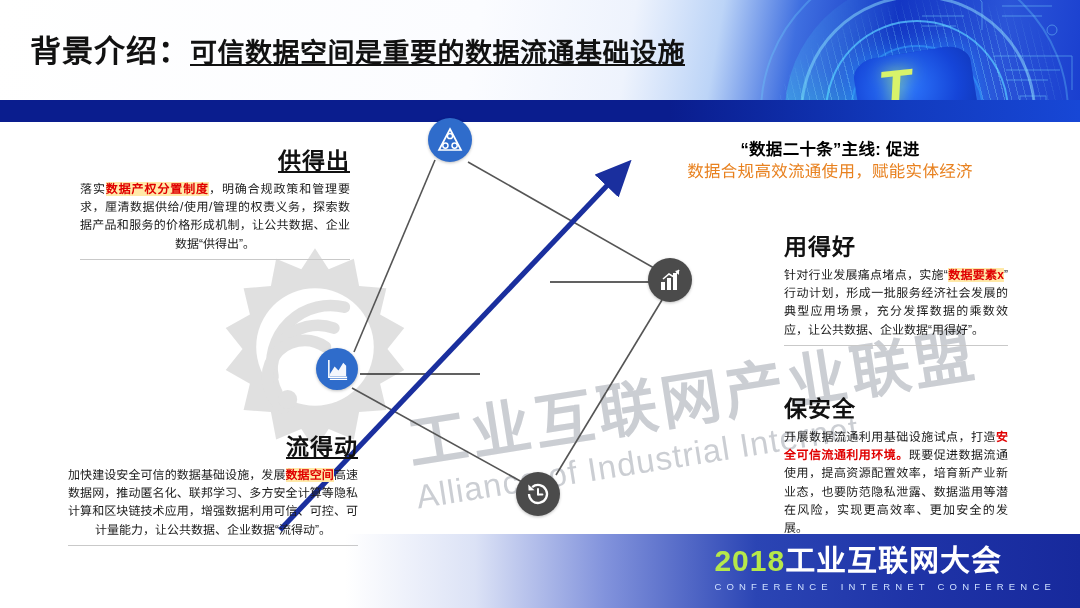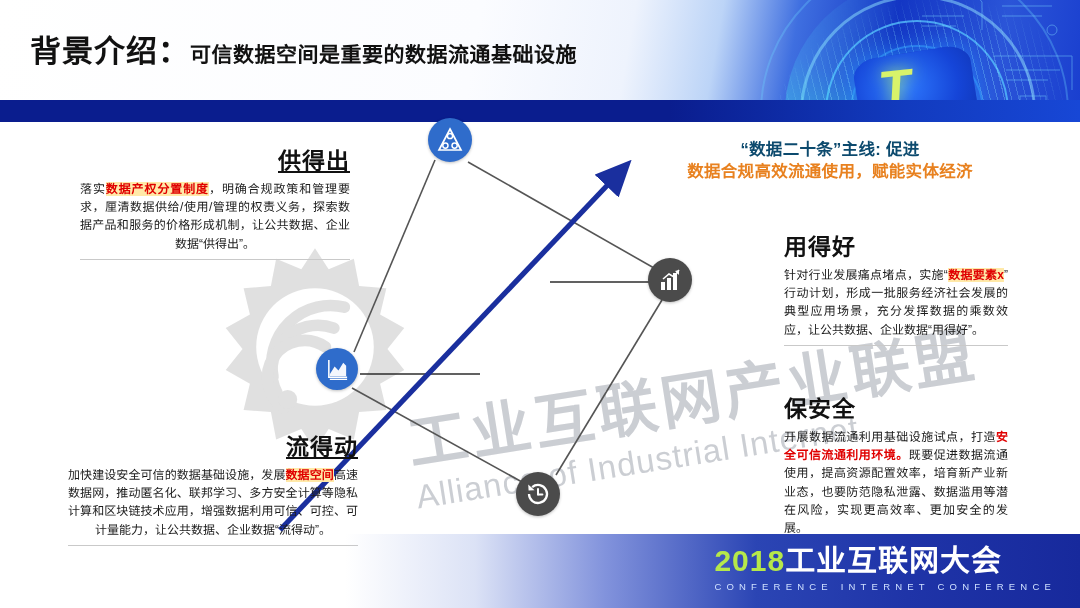--- a/index.html
+++ b/index.html
@@ -52,21 +52,21 @@
     transform:rotate(-16deg);
   }
   .hdr-grid{
     position:absolute;right:8px;top:30px;width:180px;height:170px;opacity:.55;
   }
   .header-title{
     position:absolute;left:30px;top:26px;white-space:nowrap;
     color:#111111;
   }
   .header-title .ht-main{font-size:31px;font-weight:bold;letter-spacing:1px;}
-  .header-title .ht-sub{font-size:21px;font-weight:bold;letter-spacing:.5px;}
+  .header-title .ht-sub{font-size:27px;font-weight:bold;letter-spacing:.5px;text-decoration:underline;}
 
   .hdr-band{
     position:absolute;left:0;top:100px;width:1080px;height:22px;
     background:linear-gradient(90deg,#0a1d8e 0%,#0a1d8e 62%,#123bbf 84%,#1747d6 100%);
   }
 
   
   .watermark{position:absolute;left:0;top:122px;width:1080px;height:486px;pointer-events:none;overflow:hidden;}
   .wm-logo{position:absolute;left:210px;top:120px;width:210px;height:210px;opacity:.30;}
   .wm-text{
@@ -97,22 +97,22 @@
     font-size:12px;line-height:1.52;color:#1b1b1b;text-align:justify;text-align-last:center;
     font-family:"Liberation Sans","DejaVu Sans",sans-serif;
   }
   .card-b.r{text-align:justify;text-align-last:left;}
   .hl-red{color:#e00000;font-weight:bold;background:#ffe9a8;}
   .hl-red-plain{color:#e00000;font-weight:bold;}
   .rule{border:0;border-top:1px solid #c9c9c9;margin:6px 0 0 0;}
 
   
   .right-headline{position:absolute;left:650px;top:138px;width:360px;text-align:center;}
-  .rh-1{font-size:16.5px;font-weight:bold;color:#0c4a6e;line-height:1.35;letter-spacing:.3px;}
-  .rh-2{font-size:16.5px;font-weight:bold;color:#e8811f;line-height:1.35;letter-spacing:.3px;}
+  .rh-1{font-size:16.5px;font-weight:bold;color:#000000;line-height:1.35;letter-spacing:.3px;}
+  .rh-2{font-size:16.5px;font-weight:normal;color:#e8811f;line-height:1.35;letter-spacing:.3px;}
 
   
   .bottom{
     position:absolute;left:0;top:534px;width:1080px;height:74px;
     background:linear-gradient(90deg,
       rgba(255,255,255,0) 0%,
       rgba(255,255,255,0) 32%,
       rgba(190,202,238,.55) 44%,
       rgba(108,128,214,.85) 56%,
       #2b45b4 70%,

